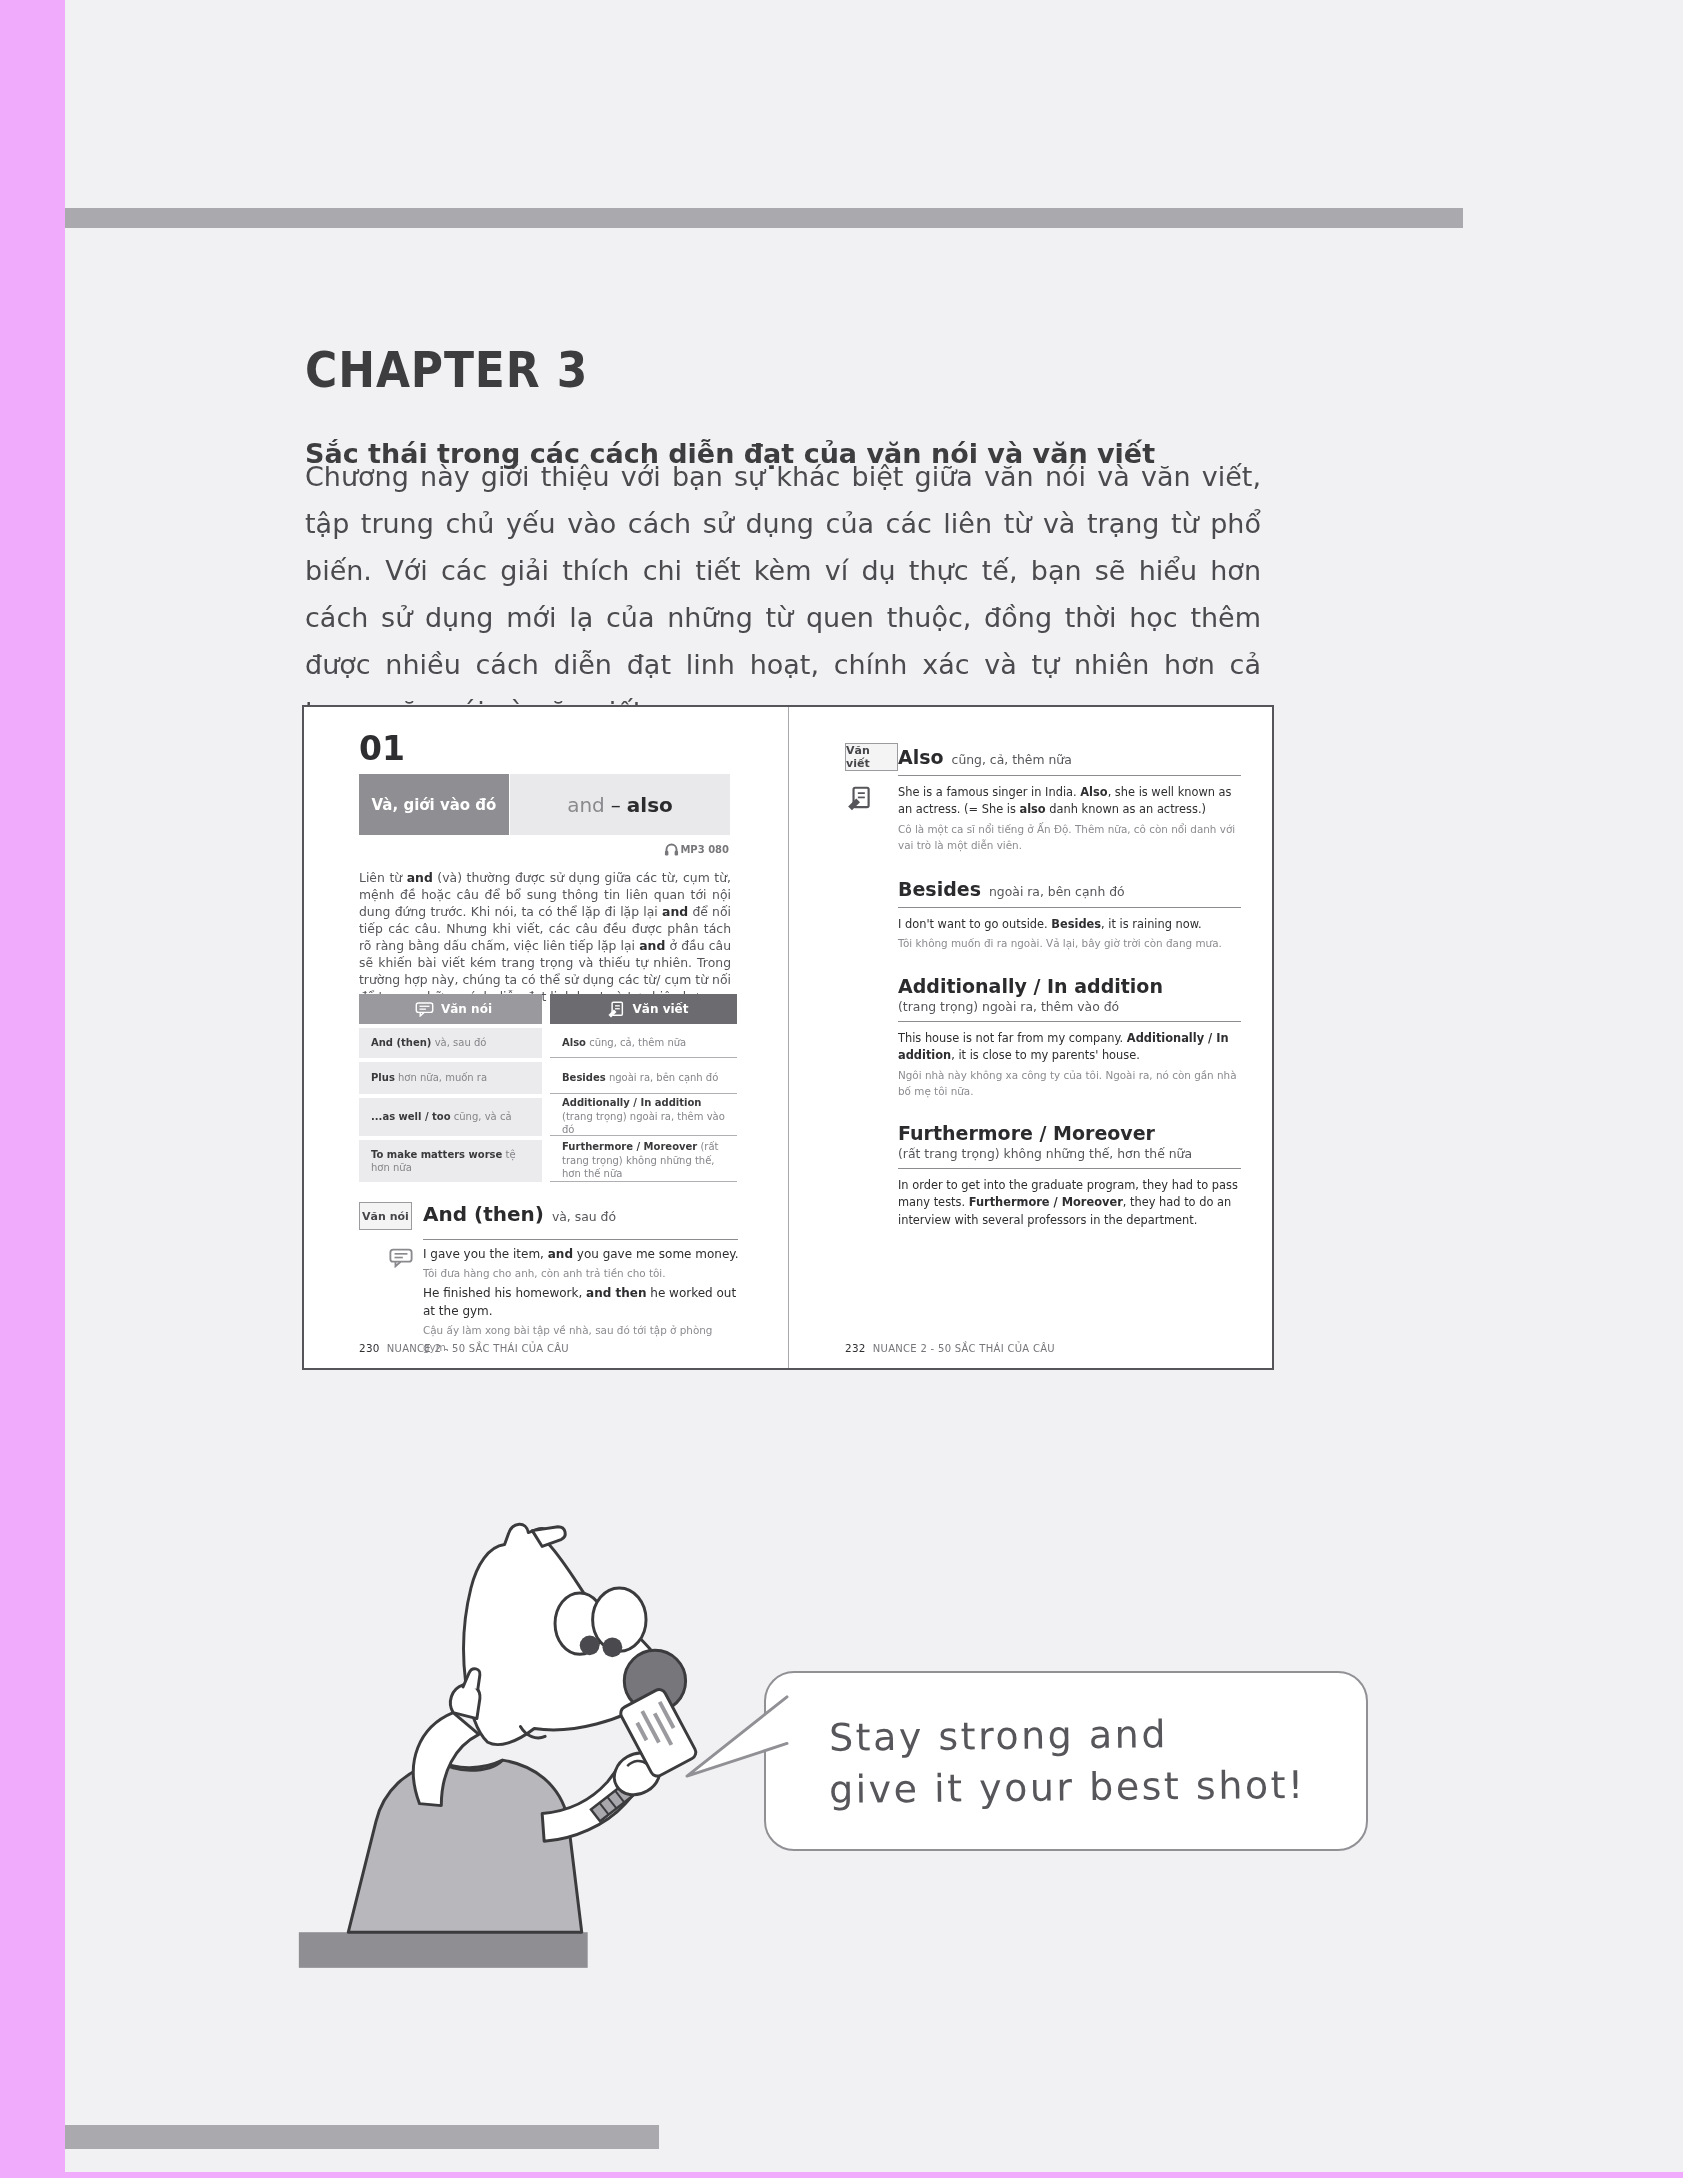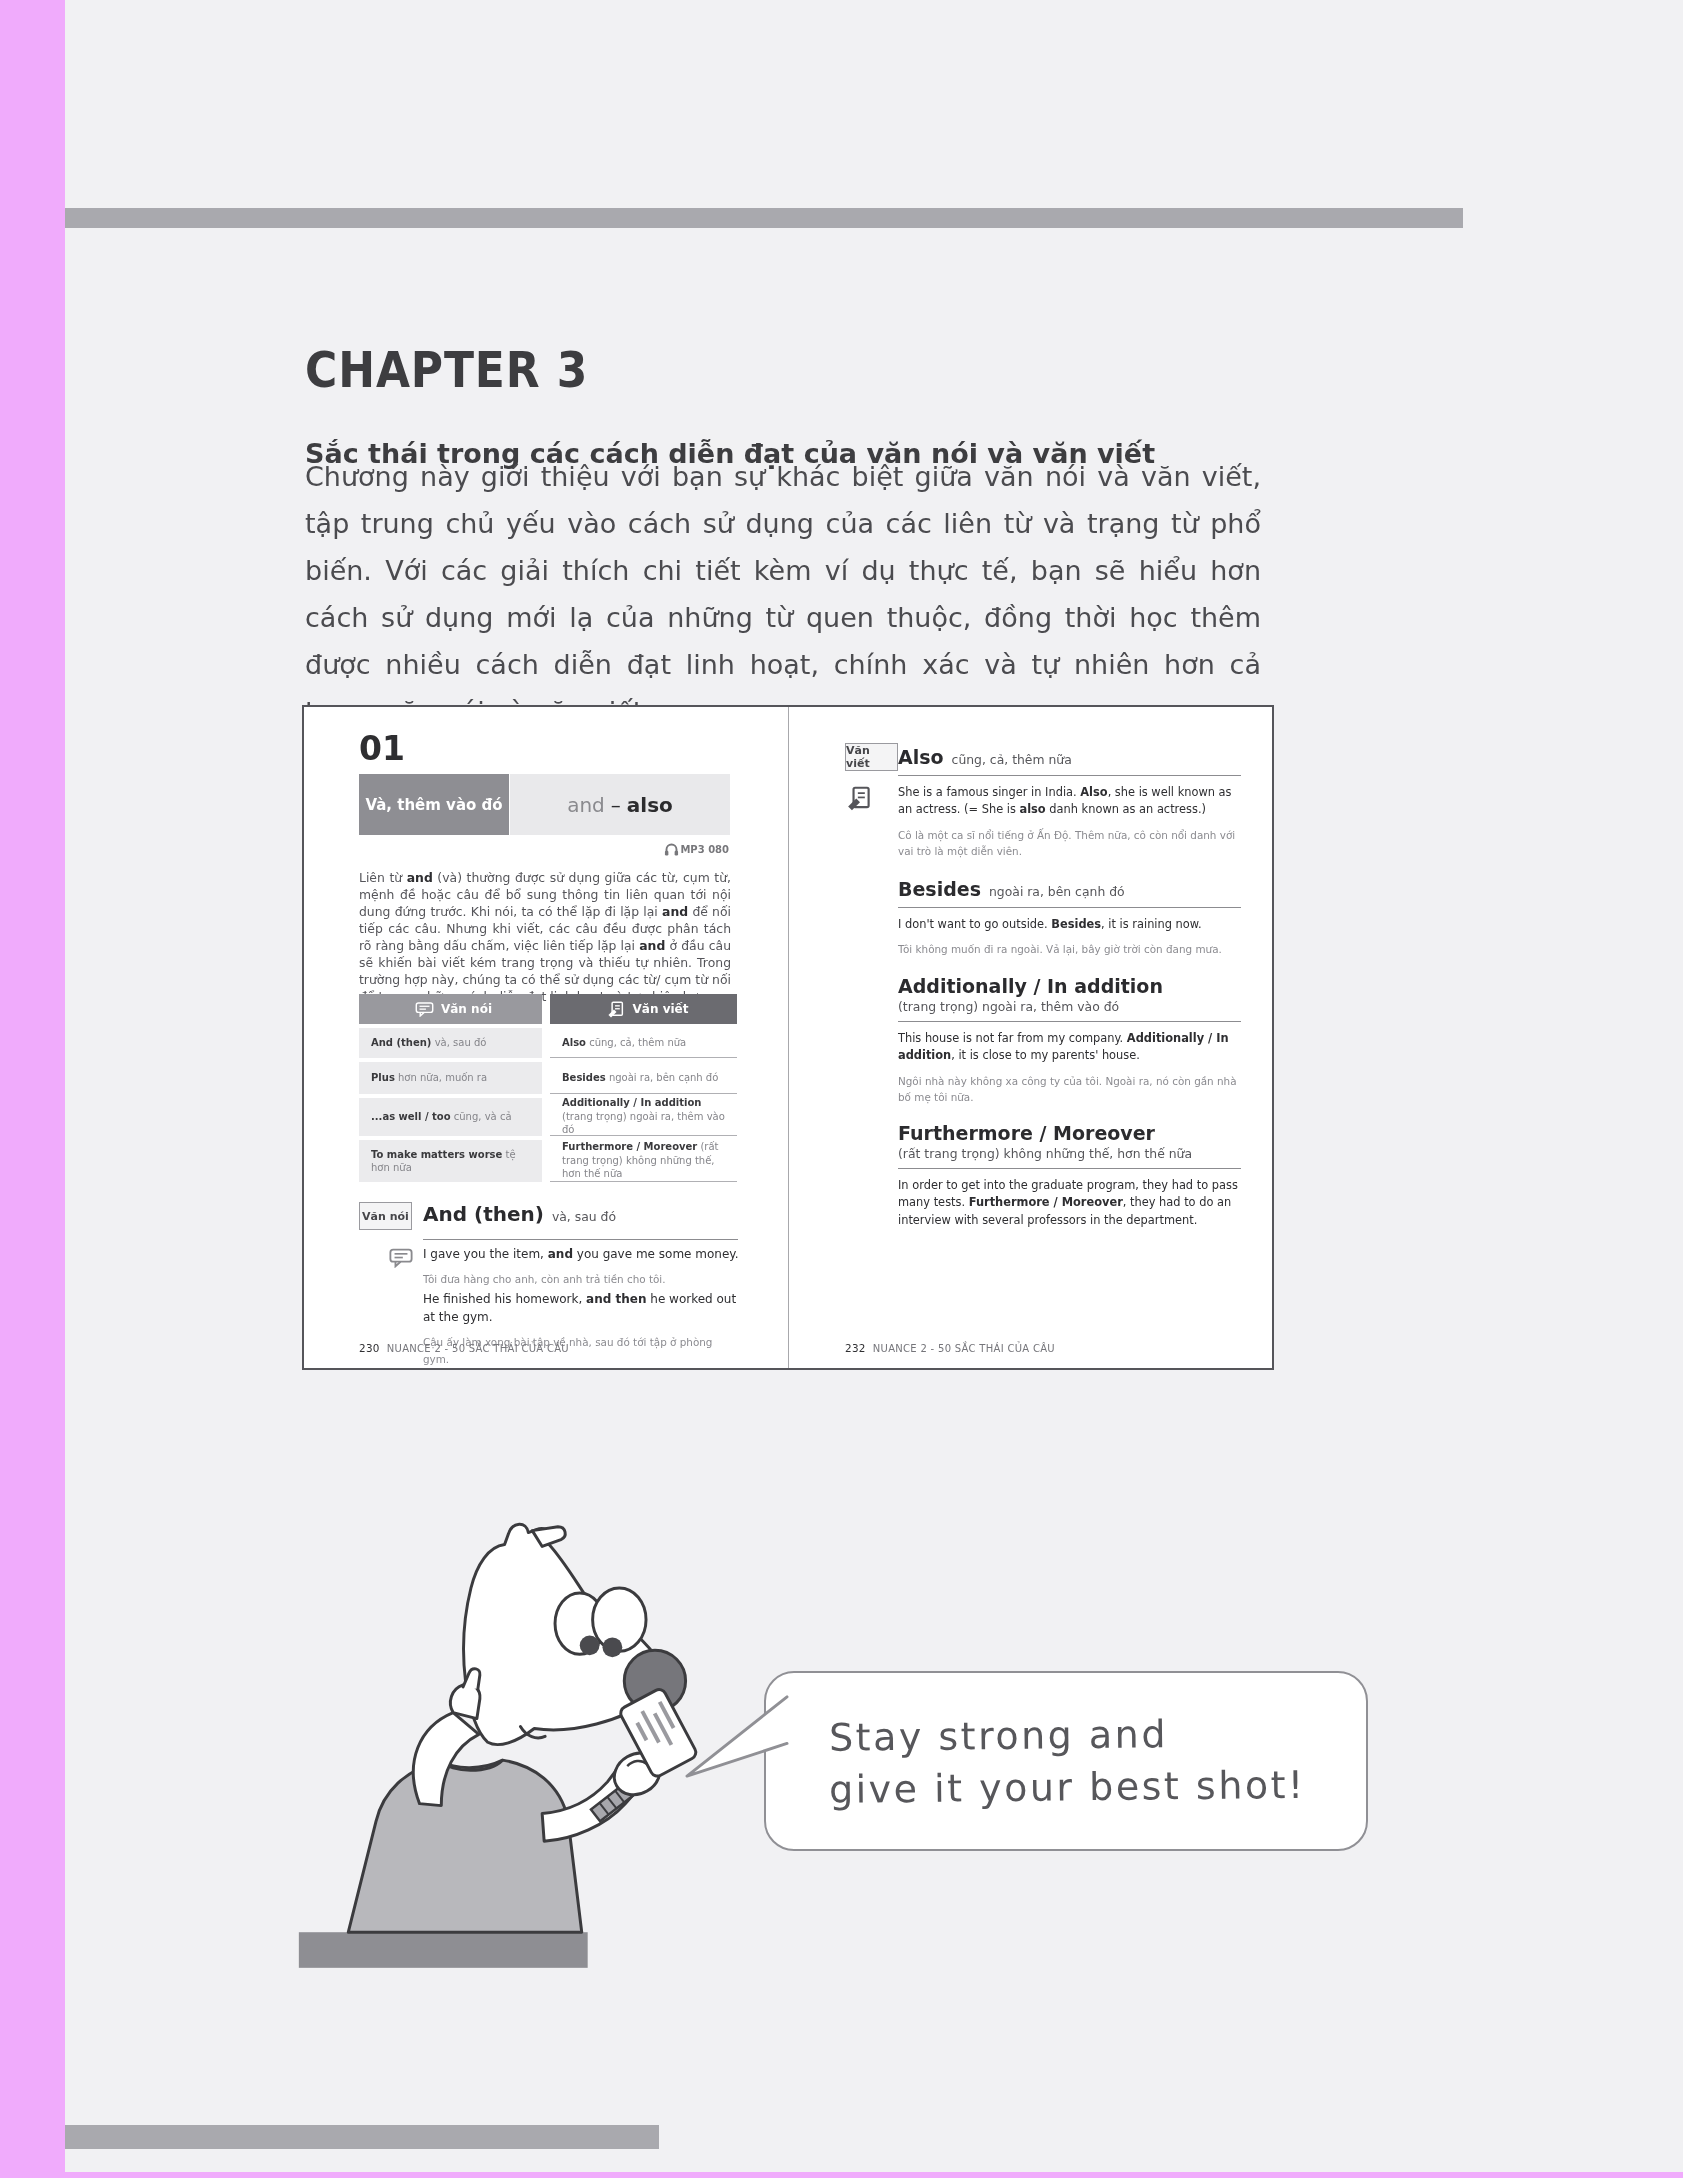--- a/index.html
+++ b/index.html
@@ -46,21 +46,21 @@
   .term{font-weight:700;color:#3a3a3d;}
   .gloss{color:#85858a;}
   .tline{line-height:13.4px;}
 
   .tag-box{position:absolute;width:53px;height:28px;border:1.5px solid #9a9a9f;background:#f4f4f5;
            display:flex;align-items:center;justify-content:center;font-size:11px;font-weight:700;color:#46464a;box-sizing:border-box;}
   .sec-head .sec-term{font-size:20px;font-weight:800;color:#2b2b2e;}
   .sec-head .sec-gloss{font-size:12.4px;color:#56565a;margin-left:8px;}
   .rule{border:none;border-top:1.5px solid #8c8c90;margin:6px 0 8px 0;}
   .en{font-size:11.4px;color:#2e2e31;line-height:17.3px;}
-  .vi{font-size:10.4px;color:#8b8b90;line-height:16px;margin-top:8px;}
+  .vi{font-size:10.4px;color:#8b8b90;line-height:16px;margin-top:2px;}
   .ex .en{font-size:12px;line-height:18px;}
   .ex .vi{line-height:17px;margin-bottom:2px;}
 
   .l-section-head{position:absolute;left:119px;top:495px;}
   .l-rule{position:absolute;left:119px;top:526px;width:315px;}
   .l-bubble-icon{position:absolute;left:85px;top:541px;}
   .l-examples{position:absolute;left:119px;top:538px;width:317px;}
 
   .r-tag{left:541px;top:36px;}
   .r-entry{position:absolute;width:343px;left:594px;}
@@ -89,21 +89,21 @@
   <div class="top-bar"></div>
 
   <div class="chapter-label">CHAPTER 3</div>
   <div class="chapter-subtitle">Sắc thái trong các cách diễn đạt của văn nói và văn viết</div>
   <div class="chapter-intro">Chương này giới thiệu với bạn sự khác biệt giữa văn nói và văn viết, tập trung chủ yếu vào cách sử dụng của các liên từ và trạng từ phổ biến. Với các giải thích chi tiết kèm ví dụ thực tế, bạn sẽ hiểu hơn cách sử dụng mới lạ của những từ quen thuộc, đồng thời học thêm được nhiều cách diễn đạt linh hoạt, chính xác và tự nhiên hơn cả trong văn nói và văn viết.</div>
 
   <div class="spread">
     <div class="spine"></div>
 
     <div class="unit-number">01</div>
-    <div class="title-vi">Và, thêm vào đó</div>
+    <div class="title-vi">Và, giới vào đó</div>
     <div class="title-en">
       <span class="en-light">and</span>
       <span class="en-dash">–</span>
       <span class="en-bold">also</span>
     </div>
     <div class="mp3-row">
       <svg width="15" height="13" viewBox="0 0 24 20">
         <path d="M4,17 L4,10 a8,8 0 0 1 16,0 L20,17" fill="none" stroke="#77777b" stroke-width="3"></path>
         <rect x="1.5" y="12" width="5.5" height="7.5" rx="2" fill="#77777b"></rect>
         <rect x="17" y="12" width="5.5" height="7.5" rx="2" fill="#77777b"></rect>

